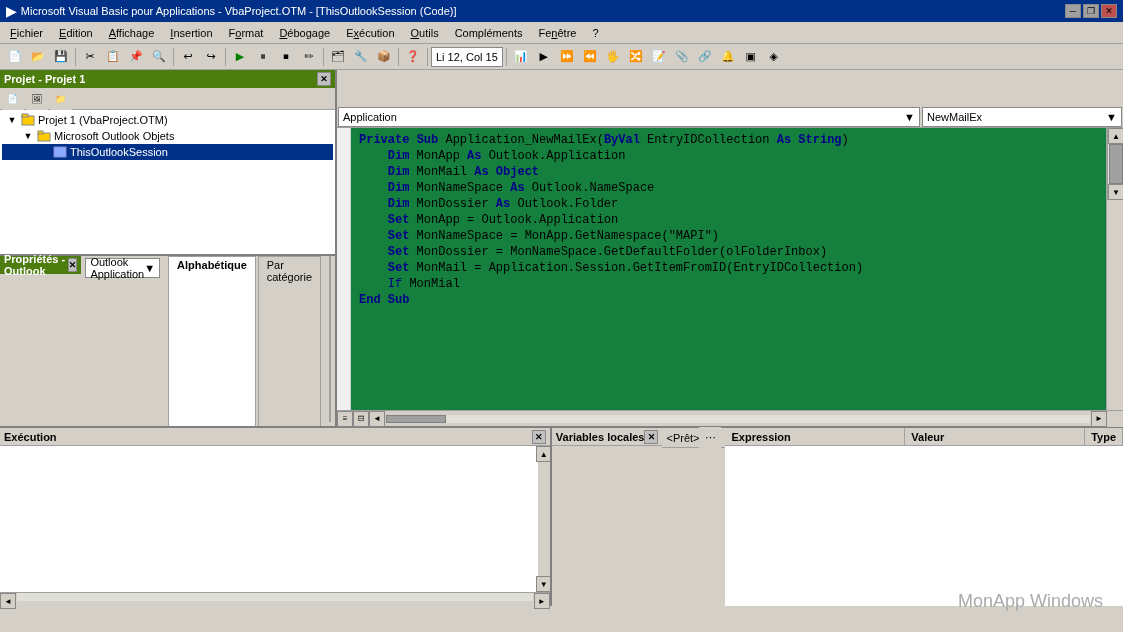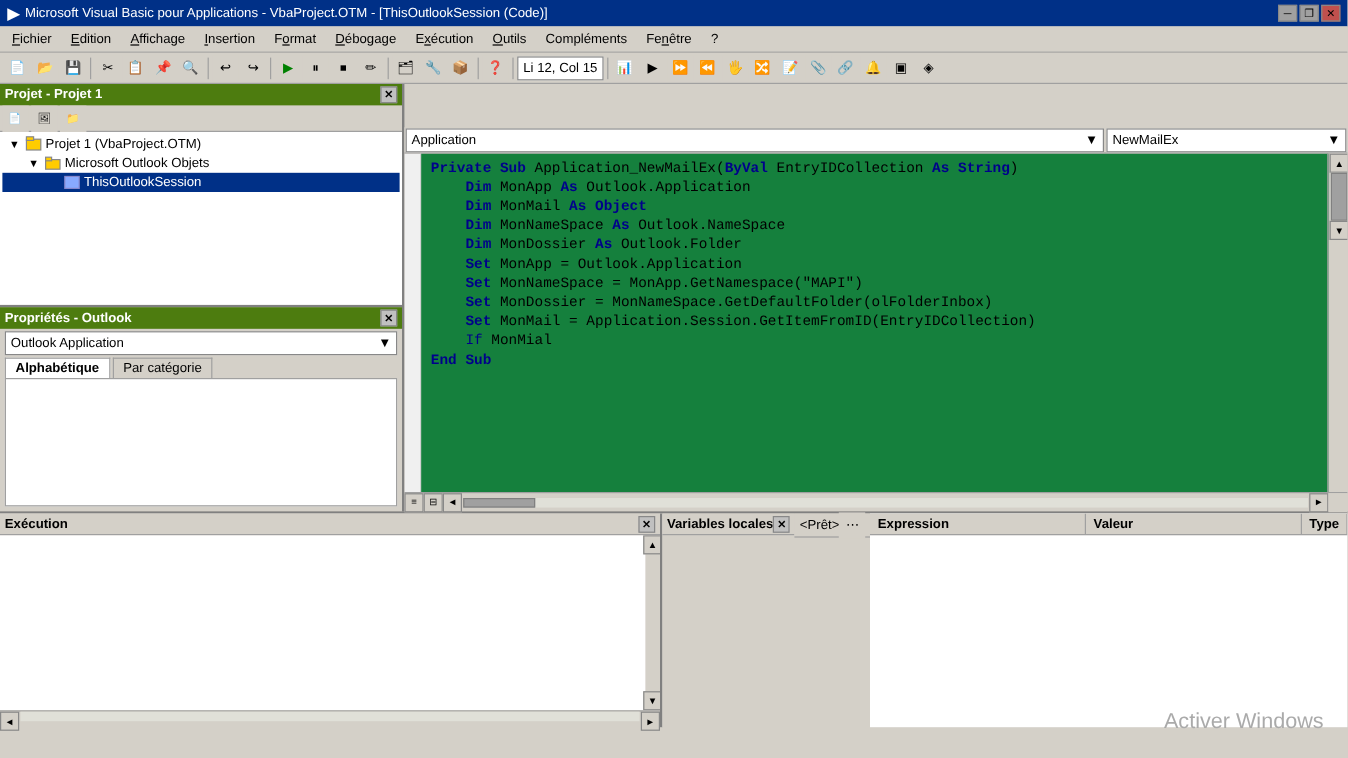--- a/index.html
+++ b/index.html
@@ -131,21 +131,20 @@
     .tree-item.selected { background: #003087; color: white; }
     .tree-expand { width: 16px; text-align: center; font-size: 9px; }
     .tree-icon { width: 16px; height: 14px; margin-right: 2px; display: flex; align-items: center; justify-content: center; }
     .tree-indent { width: 16px; display: inline-block; }
 
     
     #properties-panel {
       background: #d4d0c8;
       height: 170px;
       display: flex;
-      flex-direction: column;
     }
     .prop-dropdown {
       background: white;
       border: 1px solid #888;
       height: 20px;
       margin: 2px 4px;
       display: flex; align-items: center;
       padding: 0 4px;
       font-size: 11px;
       justify-content: space-between;
@@ -586,14 +585,14 @@
         <div class="var-col var-col-type">
           <span>Type</span>
         </div>
       </div>
     </div>
   </div>
 
 </div>
 
 <div style="position:fixed; bottom:20px; right:20px;">
-  <span style="color:#aaaaaa; font-size:18px;">Activer Windows</span>
+  <span style="color:#aaaaaa; font-size:18px;">MonApp Windows</span>
 </div>
 
 </body></html>

